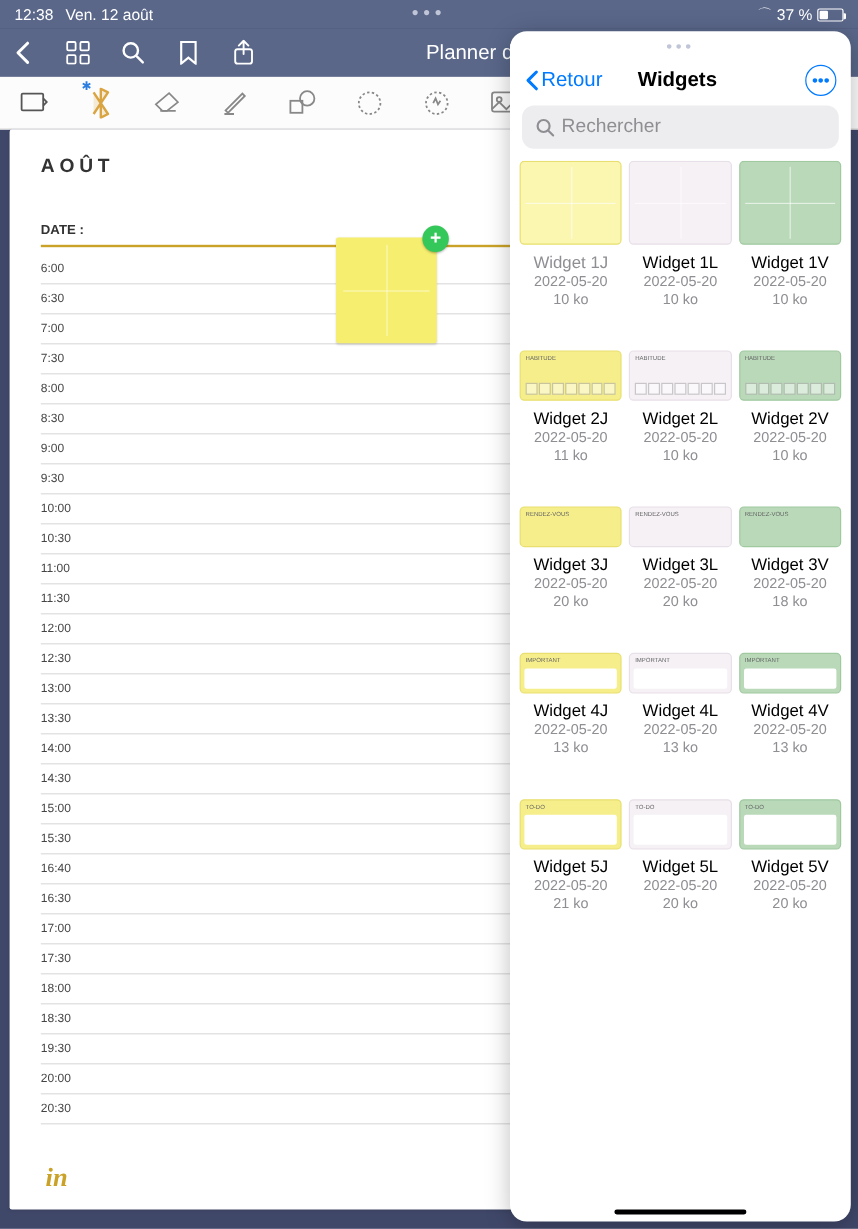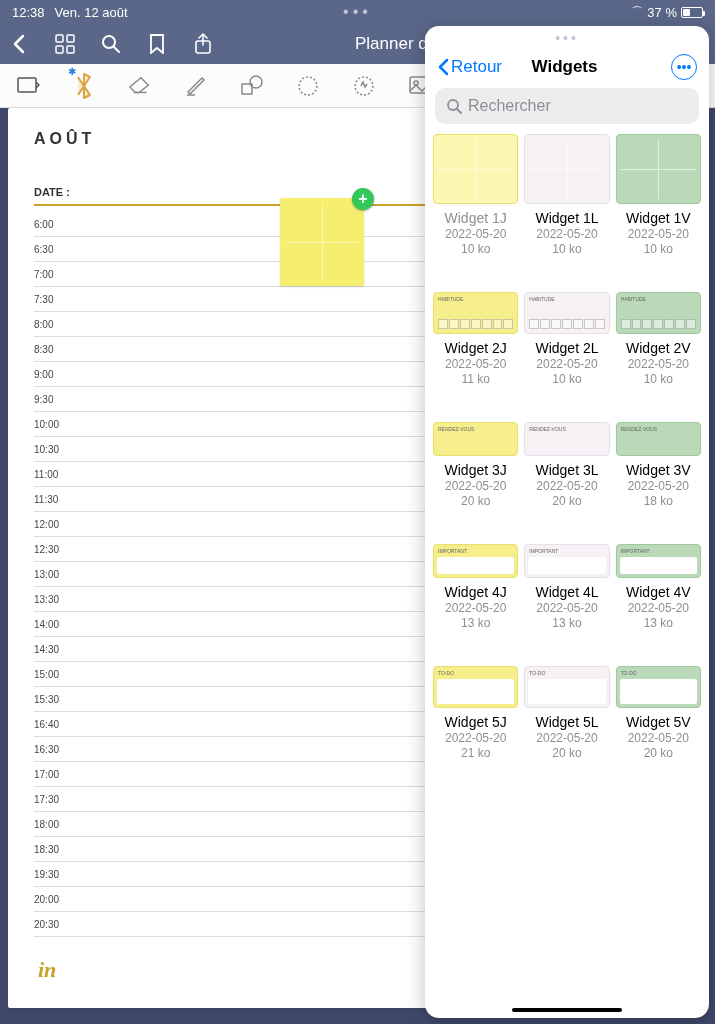--- a/index.html
+++ b/index.html
@@ -126,21 +126,21 @@
   background: #34c759;
   border-radius: 50%;
   color: #fff;
   display:flex; align-items:center; justify-content:center;
   font-size: 16px; font-weight:700;
   box-shadow: 0 1px 2px rgba(0,0,0,0.3);
 }
 
 .signature {
   position: absolute;
-  bottom: 25px;
+  bottom: 14px;
   left: 30px;
   font-family: cursive;
   font-size: 22px;
   color: #c9a227;
   font-style: italic;
   font-weight:700;
 }
 
 
 .widgets-panel {

